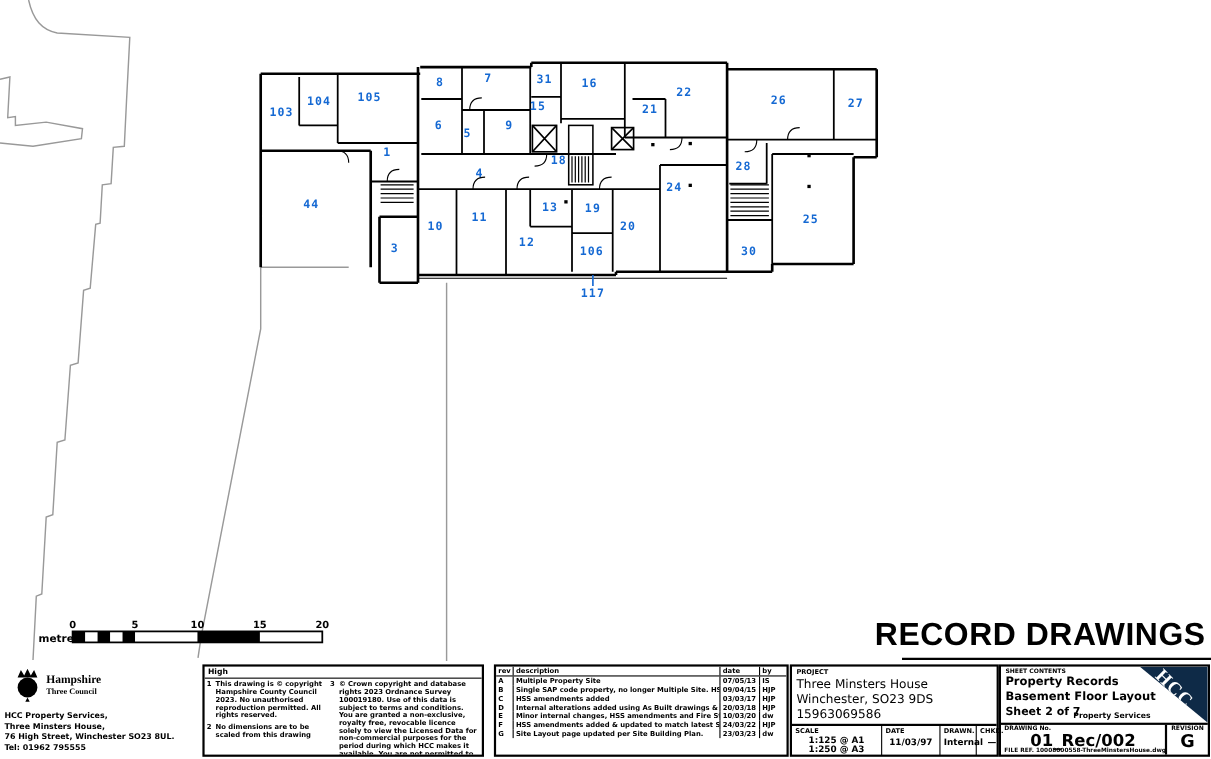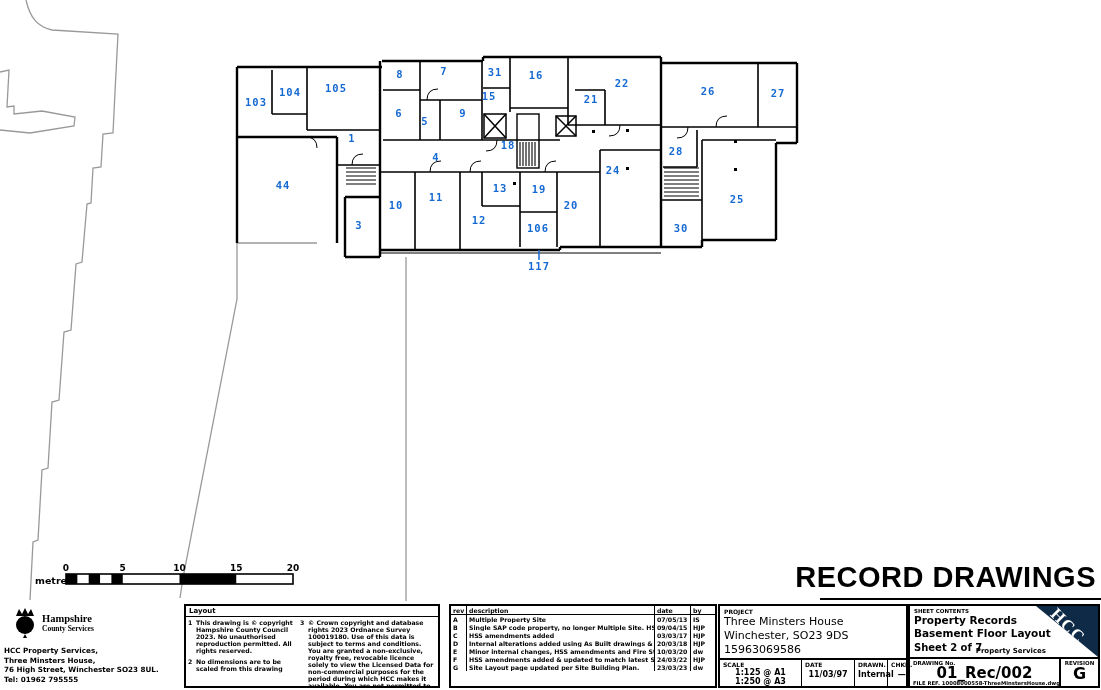--- a/index.html
+++ b/index.html
@@ -201,31 +201,31 @@
 
   <div id="title" class="abs">RECORD DRAWINGS</div>
 
   <div id="logo-block" class="abs">
     <svg id="crest" width="26" height="32" viewBox="0 0 26 32">
       <polygon points="4,8 7,1 10,6 13,0 16,6 19,1 22,8" fill="#000"></polygon>
       <circle cx="13" cy="17" r="9" fill="#000"></circle>
       <path d="M13,26 l2,4 h-4 z" fill="#000"></path>
     </svg>
     <div id="org1">Hampshire</div>
-    <div id="org2">County Services</div>
+    <div id="org2">Three Council</div>
     <div id="addr">
       <div>HCC Property Services,</div>
       <div>Three Minsters House,</div>
       <div>76 High Street, Winchester SO23 8UL.</div>
       <div>Tel: 01962 795555</div>
     </div>
   </div>
 
   <div id="notes-box" class="abs">
-    <div class="hdr">Layout</div>
+    <div class="hdr">High</div>
     <div id="notes-cols">
       <div id="notes-left">
         <div class="note">
           <span class="n">1</span>
           <span>This drawing is © copyright Hampshire County Council 2023. No unauthorised reproduction permitted. All rights reserved.</span>
         </div>
         <div class="note">
           <span class="n">2</span>
           <span>No dimensions are to be scaled from this drawing</span>
         </div>

